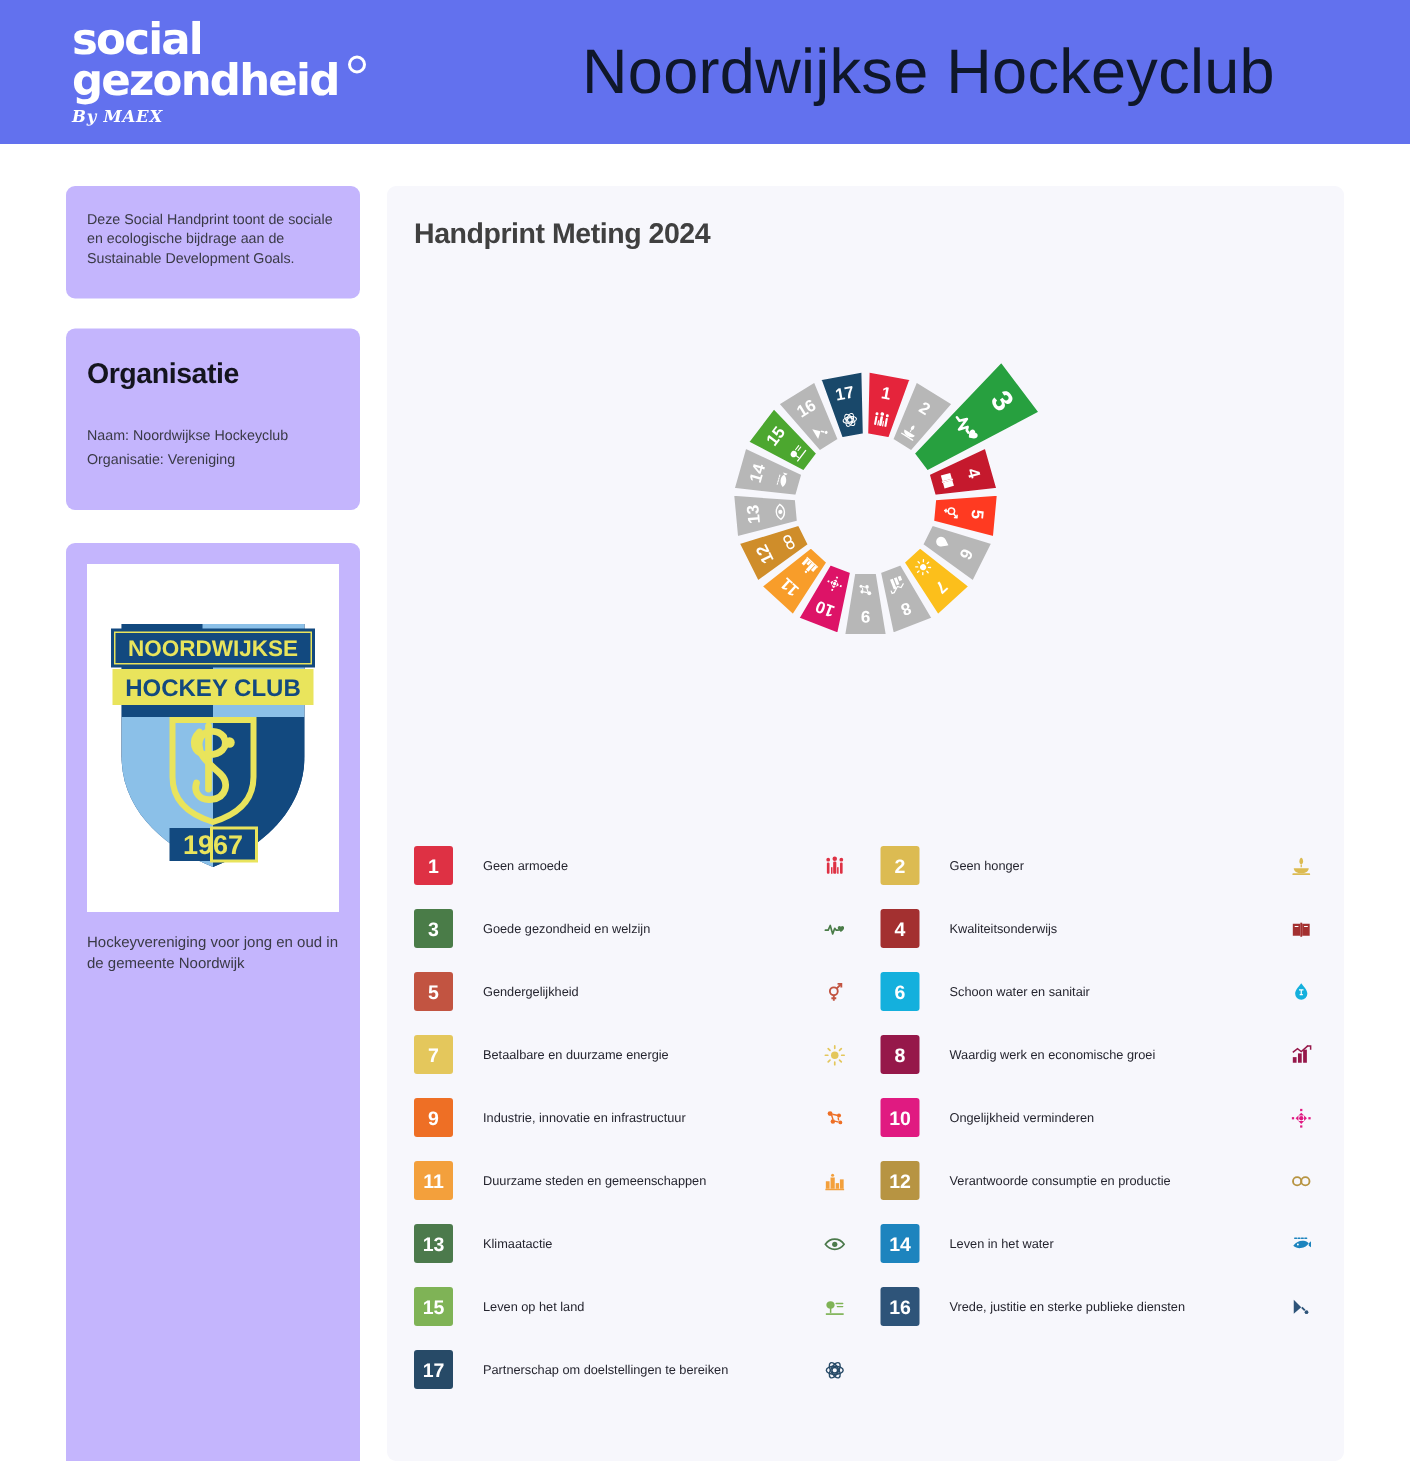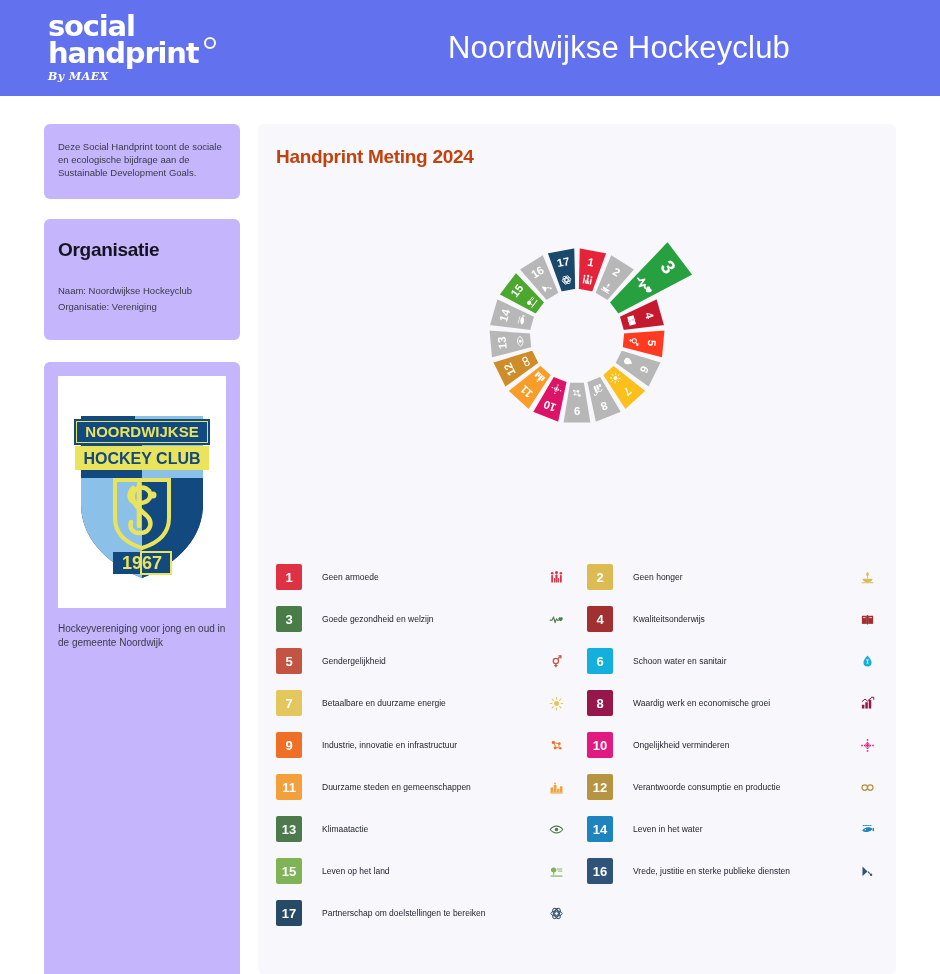--- a/index.html
+++ b/index.html
@@ -26,22 +26,22 @@
   .brand-l2 { position: relative; display: inline-block; }
   .brand-ring {
     position: absolute; right: -18px; top: -3px;
     width: 12px; height: 12px; border: 2px solid #ffffff; border-radius: 50%;
   }
   .brand-sub {
     color: #ffffff; font-size: 11px; font-style: italic; font-weight: 700;
     letter-spacing: 0.5px; margin-top: 3px; font-family: "DejaVu Serif", serif;
   }
   .header-title {
-    flex: 1; text-align: center; color: #ffffff;
-    font-size: 31px; font-weight: 400; letter-spacing: 0.2px;
+    flex: 1; text-align: center; color: #0f172a;
+    font-size: 42px; font-weight: 400; letter-spacing: 0.2px;
     padding-right: 70px;
   }
 
   
   .sidebar { position: absolute; left: 44px; top: 124px; width: 196px; }
   .card { background: #c4b5fd; border-radius: 6px; }
   .card-intro { padding: 16px 14px 20px 14px; }
   .intro-text { font-size: 9.5px; line-height: 13px; color: #3A3A46; }
   .card-org { margin-top: 20px; padding: 20px 14px 26px 14px; }
   .org-title { font-size: 19px; font-weight: 700; color: #14141E; letter-spacing: -0.3px; }
@@ -55,21 +55,21 @@
 
   
   .crest { width: 150px; height: 210px; }
 
   
   .main {
     position: absolute; left: 258px; top: 124px; width: 638px; height: 850px;
     background: #F7F7FC; border-radius: 6px; padding: 22px 0 0 0;
   }
   .main-title {
-    font-size: 19px; font-weight: 700; color: #c2410c;
+    font-size: 19px; font-weight: 700; color: #404040;
     letter-spacing: -0.3px; margin-left: 18px;
   }
   .wheel-wrap { position: relative; width: 638px; height: 330px; margin-top: 18px; }
   .wheel { position: absolute; left: 50%; top: 0; transform: translateX(-50%); }
 
   
   .legend {
     margin-top: 40px; padding: 0 18px 0 18px;
     display: grid; grid-template-columns: 1fr 1fr; column-gap: 20px; row-gap: 0;
   }
@@ -91,21 +91,21 @@
 </head>
 <body>
 
 <div class="page">
 
   <div class="header">
     <div class="brand">
       <div class="brand-inner">
         <div class="brand-l1">social</div>
         <div class="brand-l2">
-          <span>handprint</span>
+          <span>gezondheid</span>
           <span class="brand-ring"></span>
         </div>
         <div class="brand-sub">By MAEX</div>
       </div>
     </div>
     <div class="header-title">Noordwijkse Hockeyclub</div>
   </div>
 
   <div class="sidebar">
 

